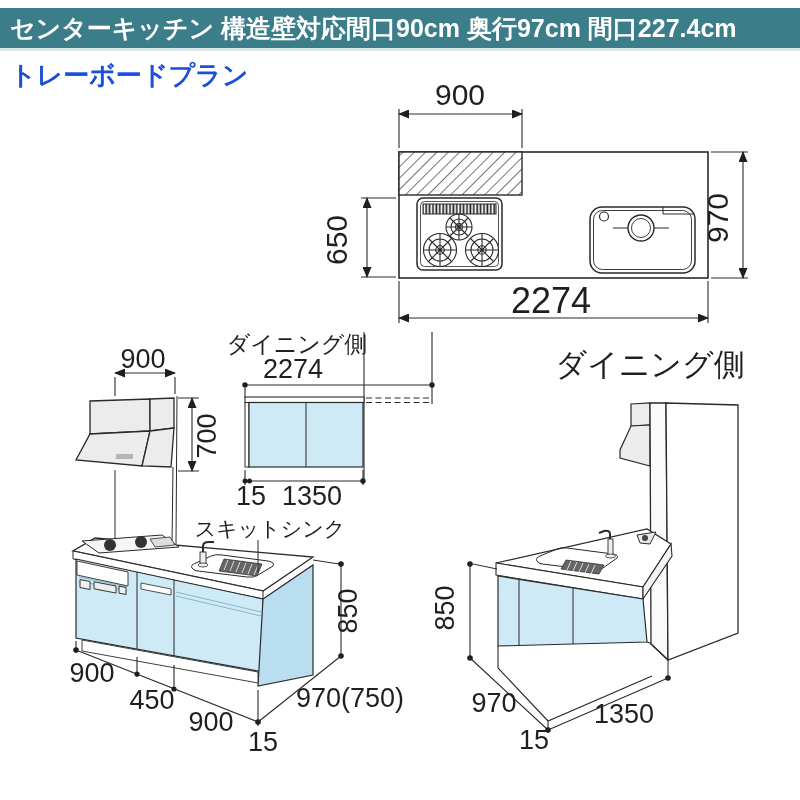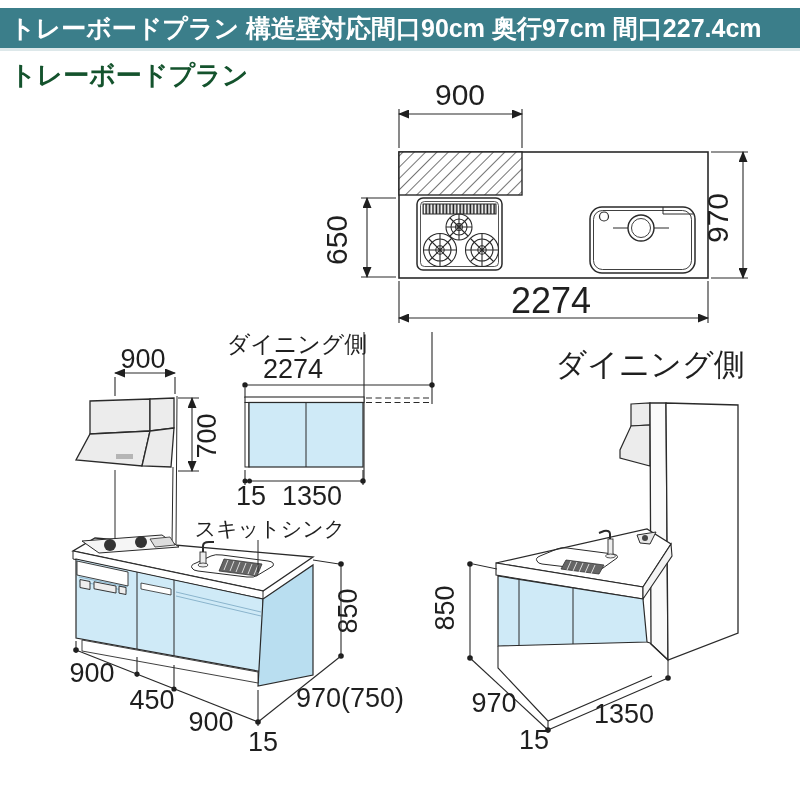--- a/index.html
+++ b/index.html
@@ -1,37 +1,37 @@
 <!DOCTYPE html>
 <html><head>
 <meta charset="utf-8">
 <style>
   html,body{margin:0;padding:0;background:#ffffff;}
   #stage{position:relative;width:800px;height:800px;background:#fff;overflow:hidden;
          font-family:"Liberation Sans","DejaVu Sans",sans-serif;color:#1a1a1a;}
   #topbar{position:absolute;left:0;top:8px;width:800px;height:40px;background:#3b7e8a;
           border-bottom:3px solid #dde8ea;display:flex;align-items:center;}
   #topbar .t{color:#ffffff;font-size:25px;font-weight:bold;padding-left:10px;white-space:nowrap;letter-spacing:0px;}
-  #plantitle{position:absolute;left:10px;top:58px;font-size:26px;font-weight:bold;color:#14532d;}
+  #plantitle{position:absolute;left:10px;top:58px;font-size:26px;font-weight:bold;color:#1d4ed8;}
   svg{position:absolute;left:0;top:0;}
   svg text{fill:#1f1f1f;}
   .dim{font-size:27px;}
   .dimbig{font-size:30px;}
   .dimhuge{font-size:36px;}
   .jp{font-size:23px;}
   .jpbig{font-size:31px;}
   .jpsmall{font-size:21px;}
 </style>
 </head>
 <body>
 
 <div id="stage">
 
   <div id="topbar">
-    <span class="t">トレーボードプラン 構造壁対応間口90cm 奥行97cm 間口227.4cm</span>
+    <span class="t">センターキッチン 構造壁対応間口90cm 奥行97cm 間口227.4cm</span>
   </div>
 
   <div id="plantitle">トレーボードプラン</div>
 
   <svg width="800" height="800" viewBox="0 0 800 800">
     <defs>
       <marker id="arr" markerWidth="12" markerHeight="9" refX="10" refY="4.5" orient="auto-start-reverse" markerUnits="userSpaceOnUse">
         <path d="M0,0 L11,4.5 L0,9 Z" fill="#1f1f1f"></path>
       </marker>
       <pattern id="hatch" width="8" height="8" patternUnits="userSpaceOnUse" patternTransform="rotate(45)">

